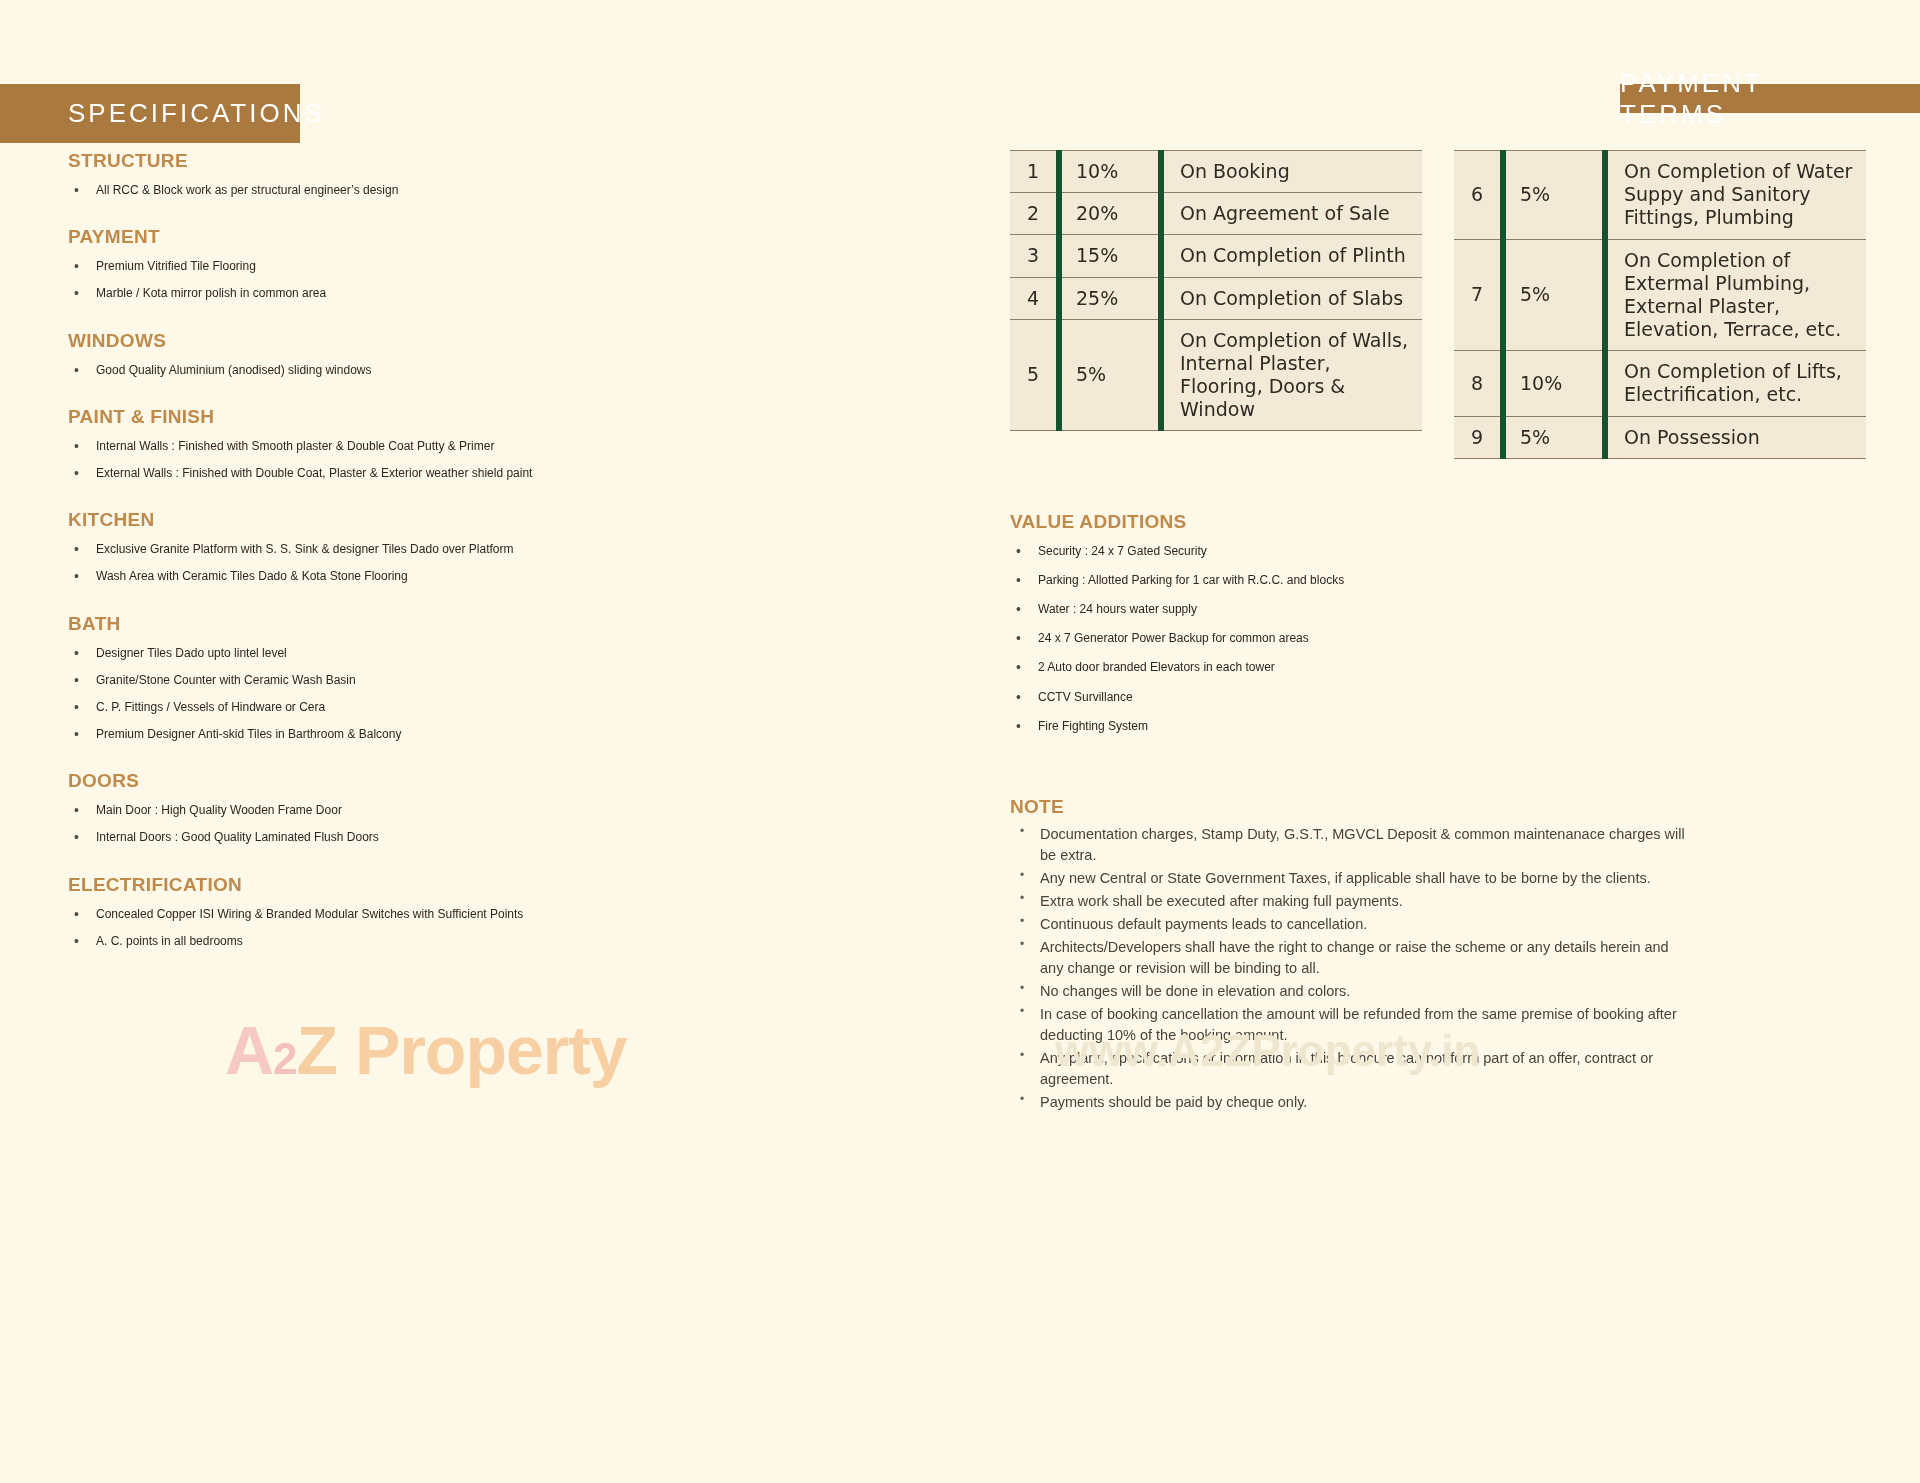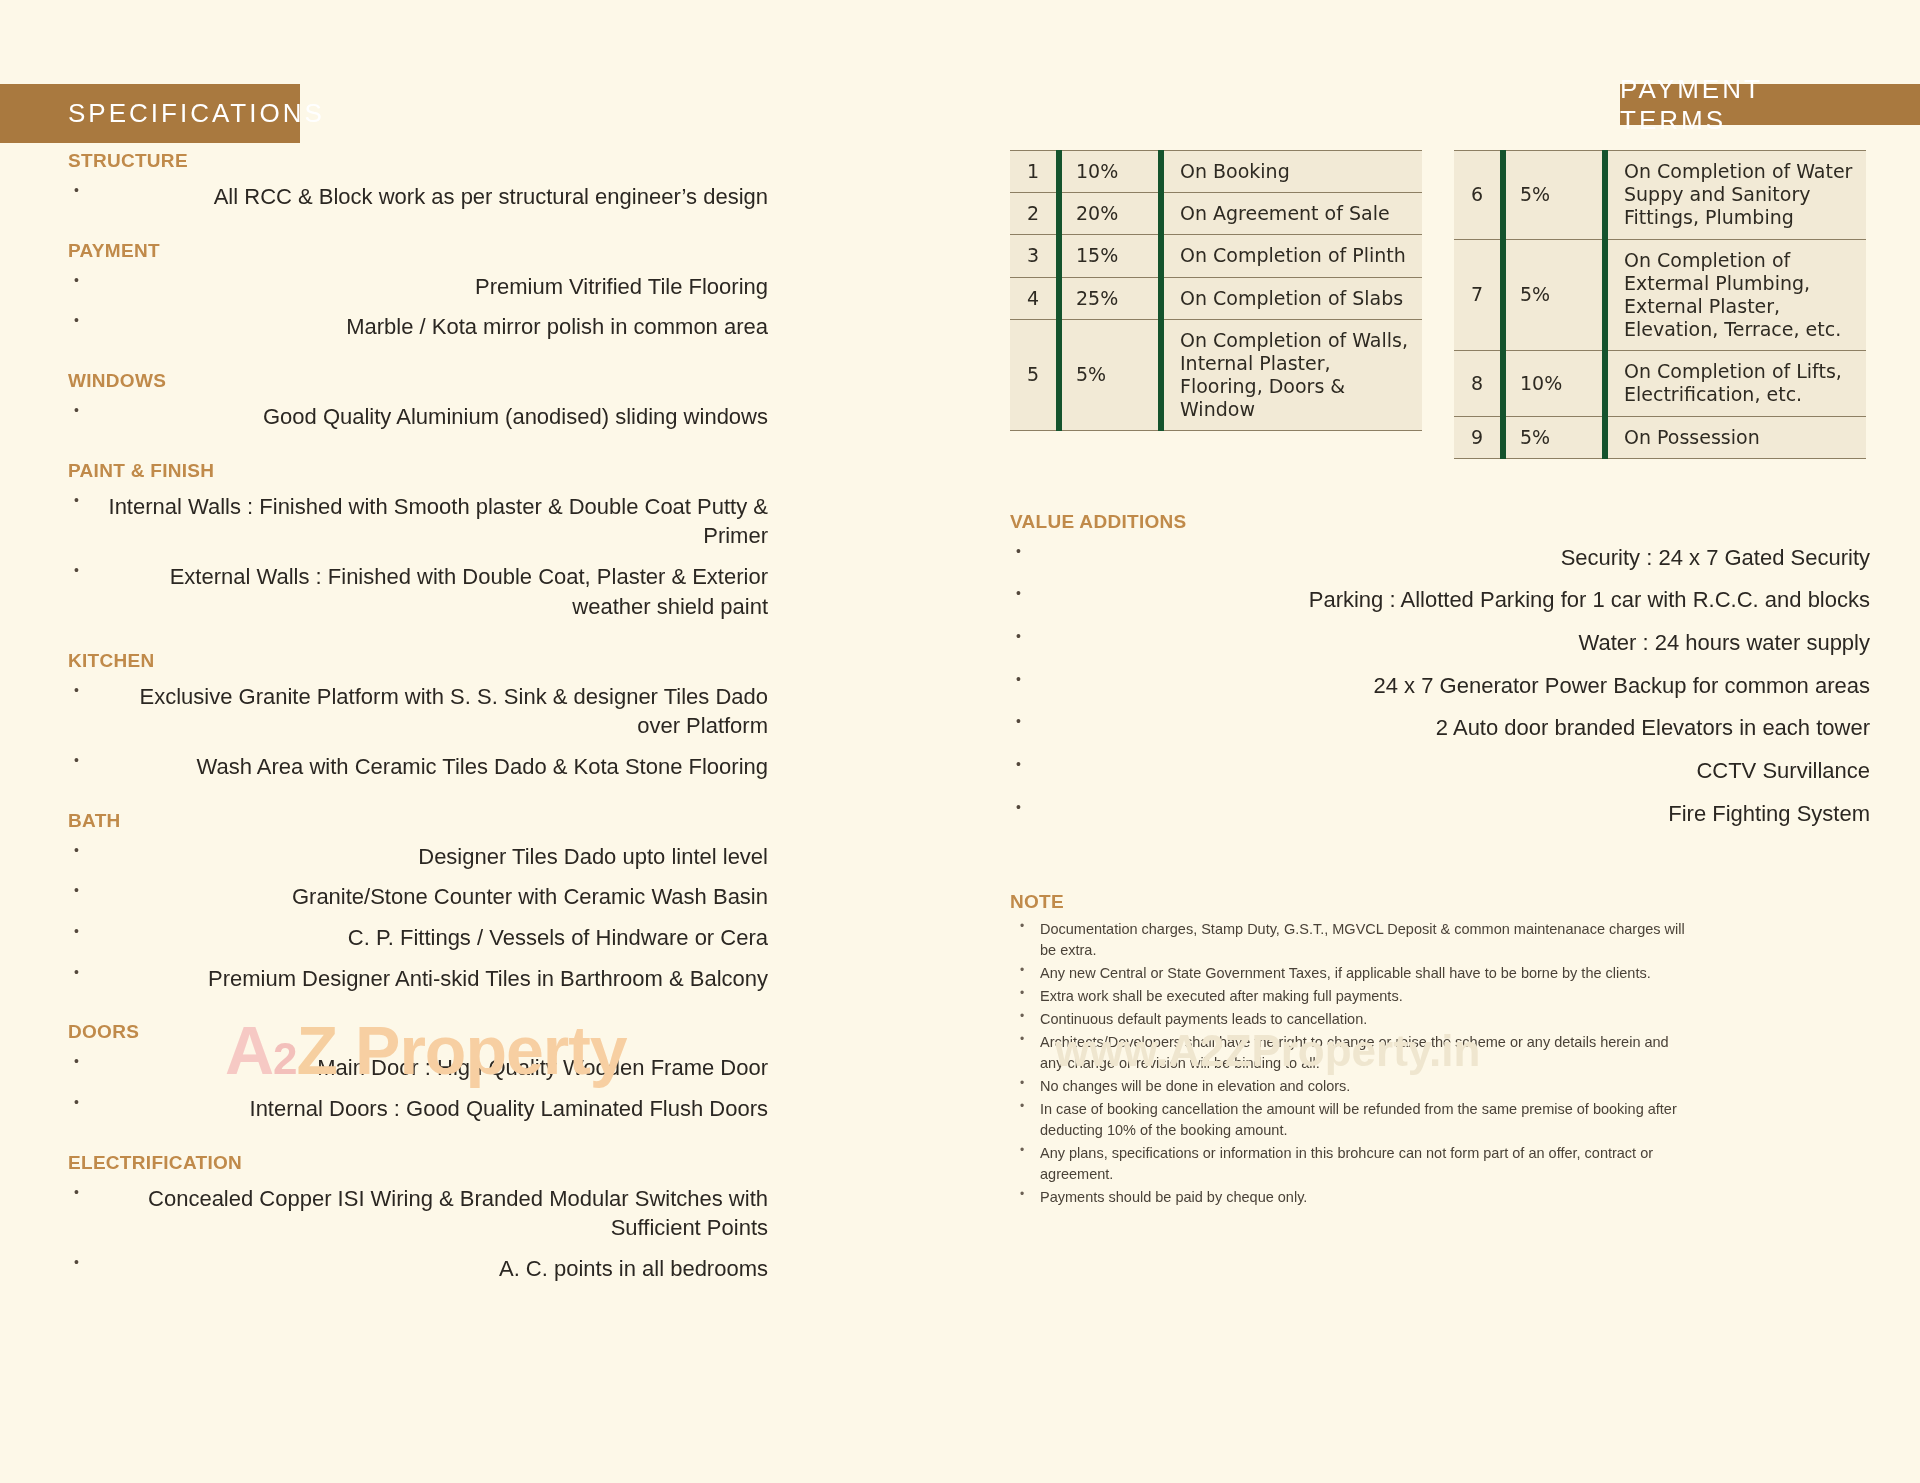--- a/index.html
+++ b/index.html
@@ -31,21 +31,21 @@
     top: 84px;
     width: 300px;
     height: 59px;
     padding-left: 68px;
     box-sizing: border-box;
   }
   #payment-banner {
     right: 0;
     top: 84px;
     width: 300px;
-    height: 41px;
+    height: 29px;
     justify-content: flex-end;
     padding-right: 68px;
     box-sizing: border-box;
   }
 
   
   #left-column {
     position: absolute;
     left: 68px;
     top: 150px;
@@ -70,25 +70,24 @@
   .spec-section:first-child { margin-bottom: 28px; }
 
   ul.bullets {
     list-style: none;
     margin: 0;
     padding: 0;
   }
   ul.bullets li {
     position: relative;
     padding-left: 28px;
-    font-size: 22px;
+    font-size: 12px;
     color: #2b2722;
     line-height: 1.35;
     margin-bottom: 11px;
-    text-align: right;
   }
   ul.bullets li:before {
     content: "\2022";
     position: absolute;
     left: 6px;
     top: -1px;
     color: #54483c;
     font-size: 14px;
   }
 

